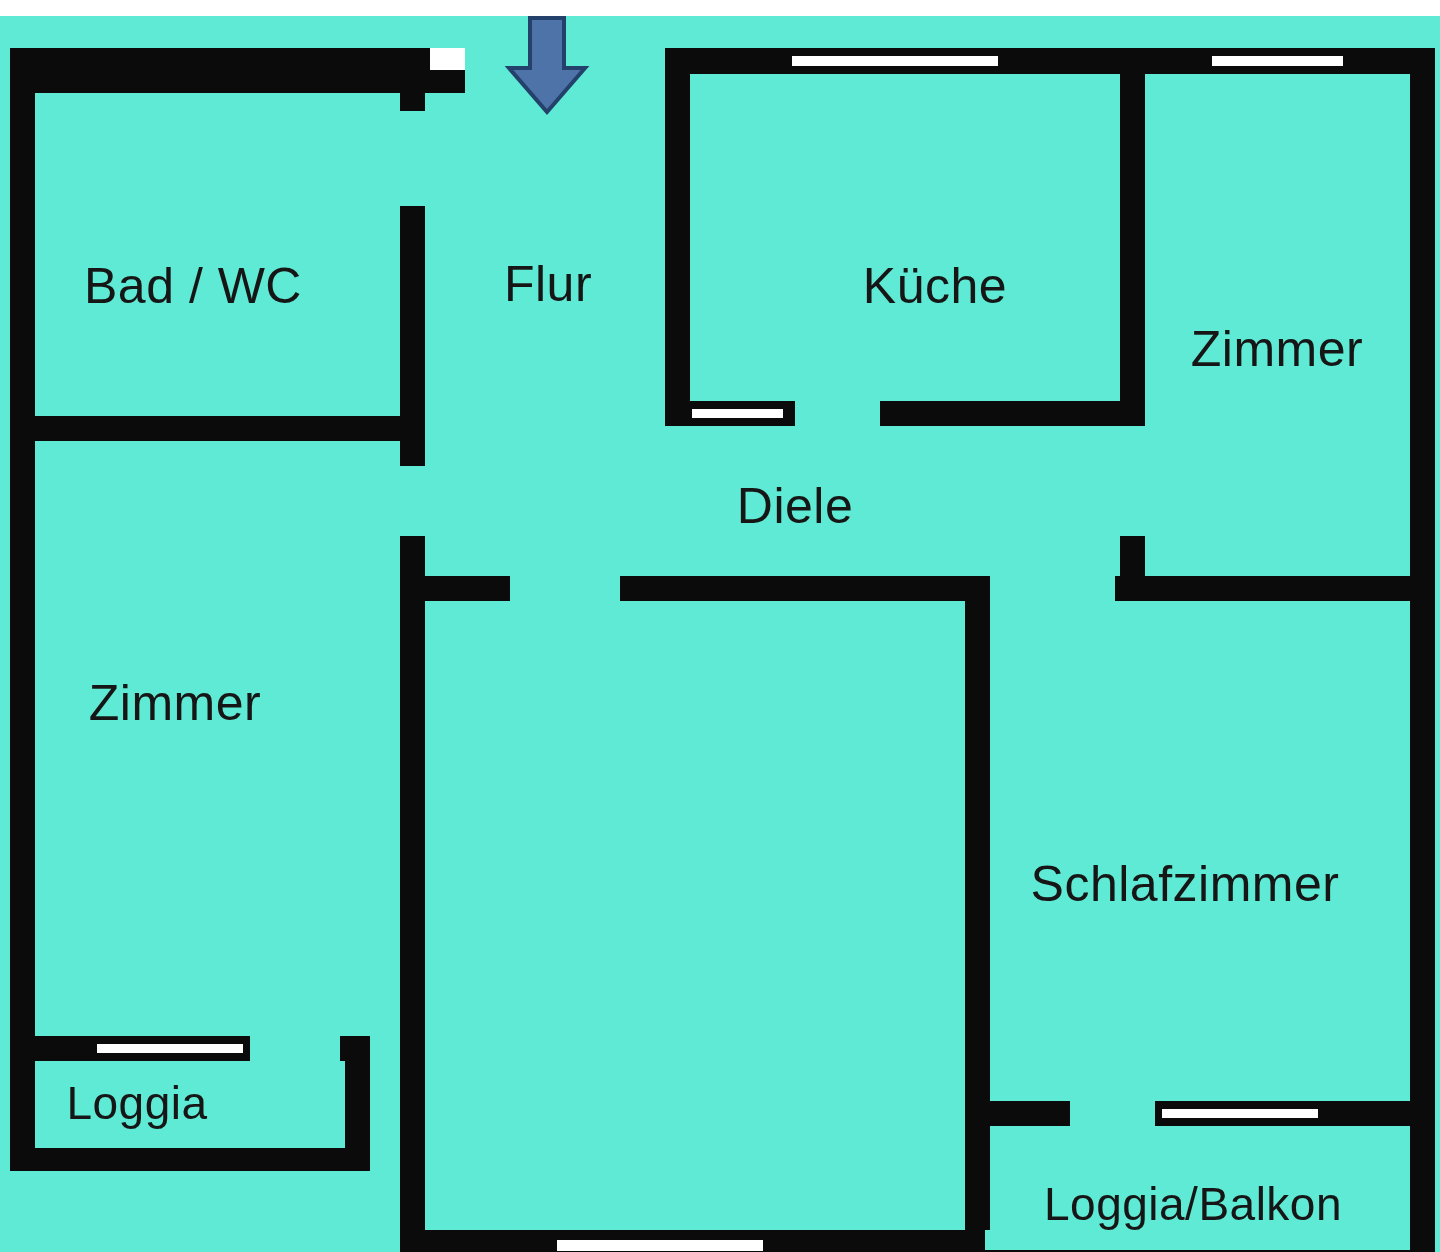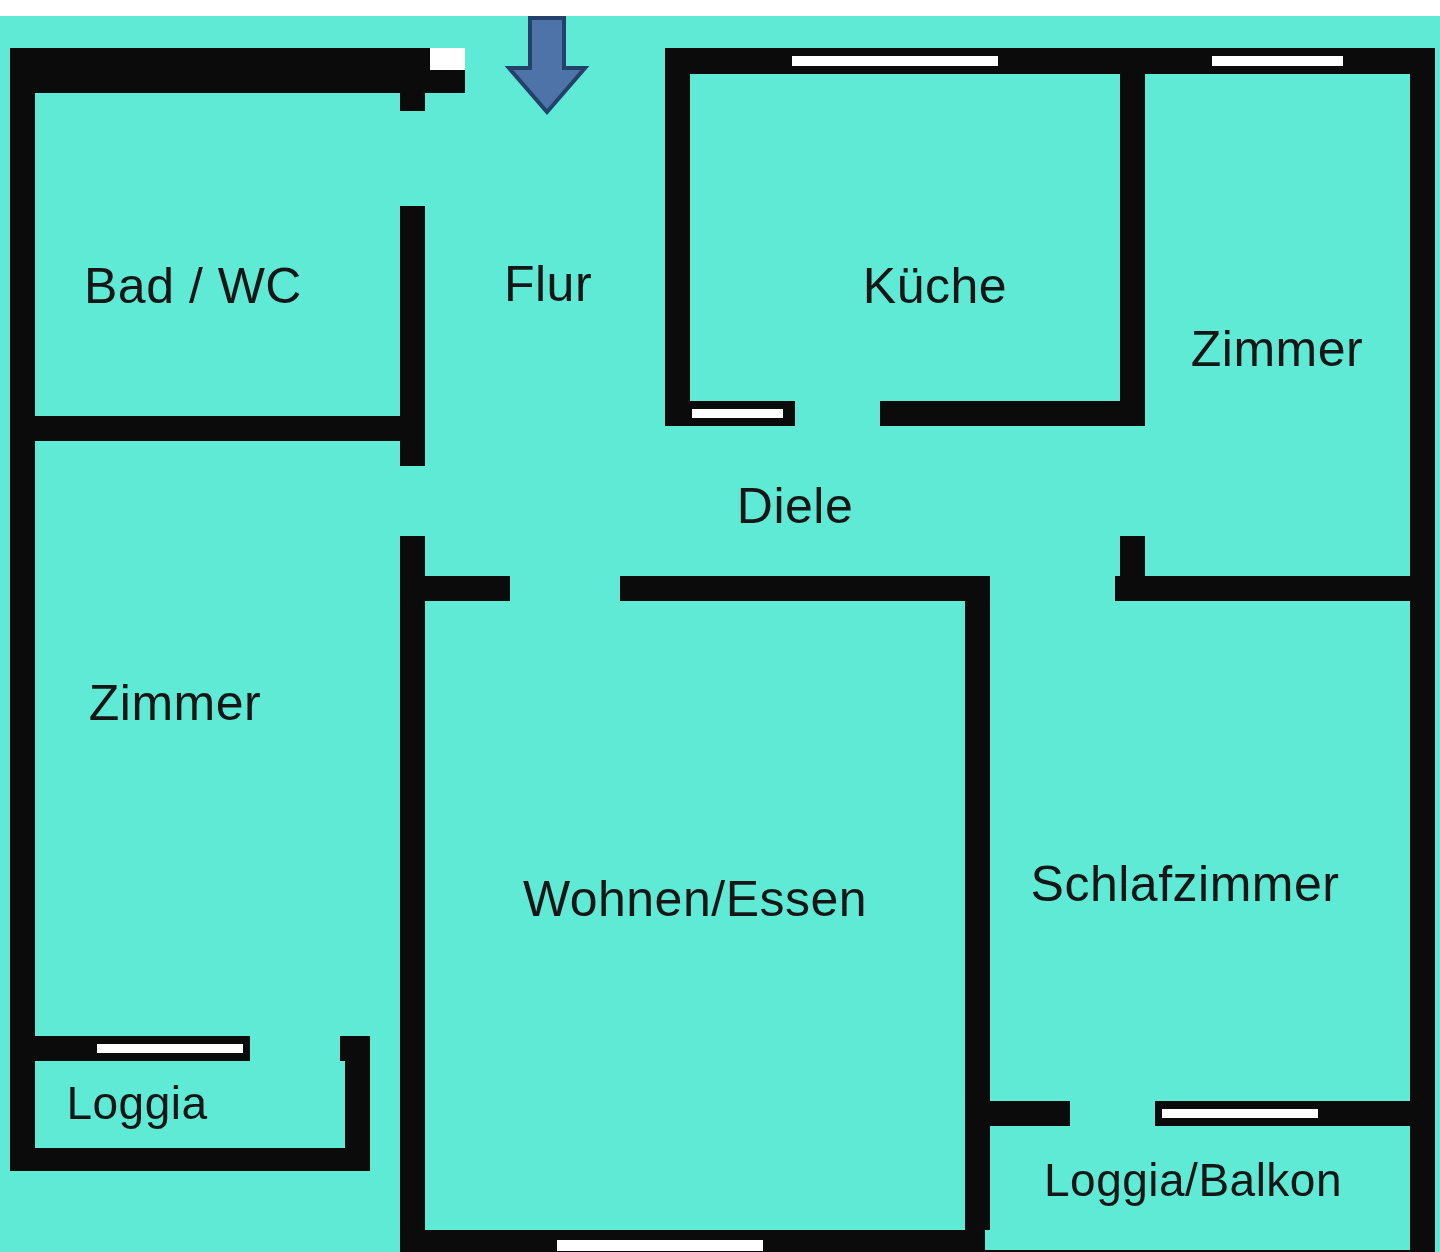--- a/index.html
+++ b/index.html
@@ -92,18 +92,17 @@
       <polygon points="27,2 61,2 61,52 82,52 44,96 6,52 27,52" stroke-width="4" stroke-linejoin="miter" fill="#4e73a8" stroke="#24416b"></polygon>
     </svg>
   </div>
 
   <div class="room-label" style="left:193px;  top:270px;">Bad / WC</div>
   <div class="room-label" style="left:548px;  top:268px;">Flur</div>
   <div class="room-label" style="left:935px;  top:270px;">Küche</div>
   <div class="room-label" style="left:1277px; top:333px;">Zimmer</div>
   <div class="room-label" style="left:795px;  top:490px;">Diele</div>
   <div class="room-label" style="left:175px;  top:687px;">Zimmer</div>
-  <div class="room-label" style="left:695px;  top:883px;">Wohnen/Essen</div>
   <div class="room-label" style="left:1185px; top:868px;">Schlafzimmer</div>
   <div class="room-label" style="left:137px;  top:1087px; font-size:46px;">Loggia</div>
-  <div class="room-label" style="left:1193px; top:1164px; font-size:46px;text-align:center;">Loggia/Balkon</div>
+  <div class="room-label" style="left:1193px; top:1188px; font-size:46px;text-align:center;">Loggia/Balkon</div>
 
 </div>
 
 </body></html>

